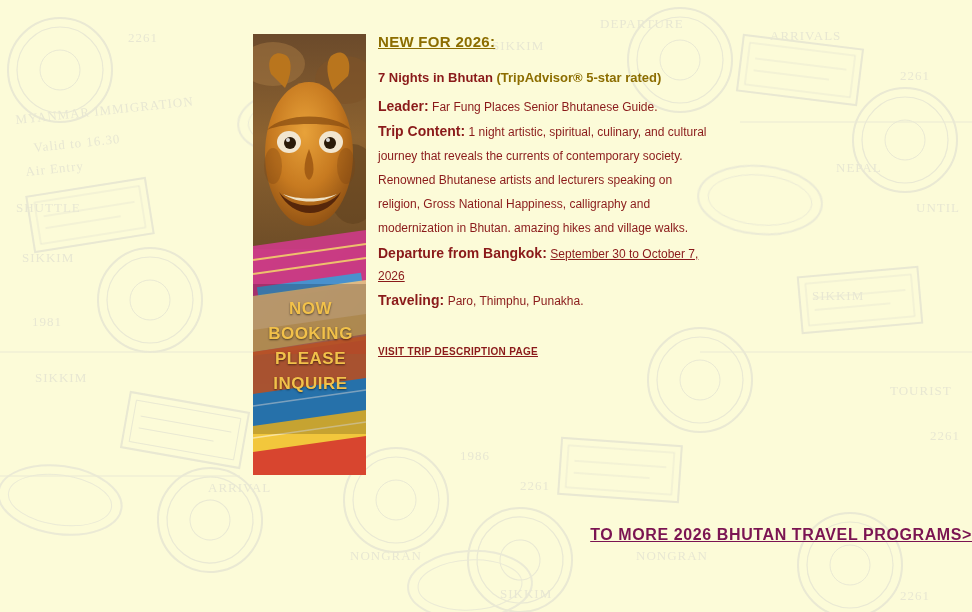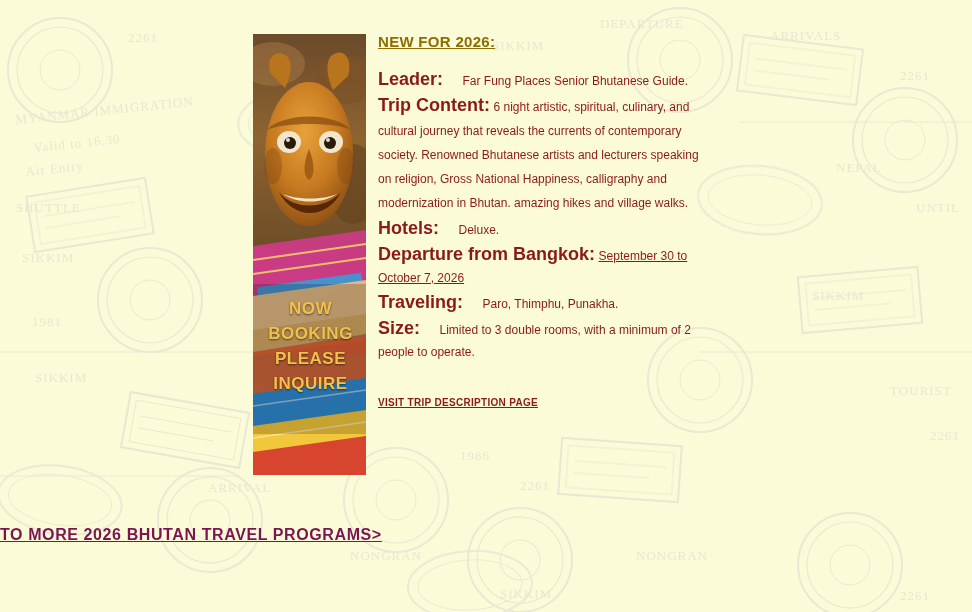--- a/index.html
+++ b/index.html
@@ -105,26 +105,25 @@
     color: #8c6d00;
   }
 
   .row {
     margin-bottom: 2px;
     line-height: 22px;
   }
   .lbl {
     font-weight: bold;
     color: #8a1a1a;
-    font-size: 18px;
+    font-size: 14px;
   }
   .val {
     color: #8a1a1a;
     font-size: 12px;
-    margin-left: 16px;
   }
   .val-underline {
     color: #8a1a1a;
     font-size: 12px;
     text-decoration: underline;
   }
   .para {
     color: #8a1a1a;
     font-size: 12px;
     line-height: 24px;
@@ -139,21 +138,21 @@
     letter-spacing: 0.3px;
     text-decoration: underline;
     cursor: pointer;
   }
 
   .more-programs {
     position: absolute;
     left: 0;
     right: 0;
     top: 526px;
-    text-align: left;
+    text-align: right;
     font-size: 16px;
     font-weight: bold;
     letter-spacing: 0.6px;
     color: #7b1452;
     text-decoration: underline;
     cursor: pointer;
   }
 </style>
 </head>
 <body>
@@ -322,49 +321,45 @@
       <div>PLEASE</div>
       <div>INQUIRE</div>
     </div>
   </div>
 
   <div class="text-col">
 
     <span class="headline-1">NEW FOR 2026:</span>
 
 
+    <div class="nights-line">
+      <span>7 Nights in Bhutan</span>
+      <span class="rating">(TripAdvisor® 5-star rated)</span>
+    </div>
 
     <div class="row">
       <span class="lbl">Leader:</span>
       <span class="val">Far Fung Places Senior Bhutanese Guide.</span>
     </div>
 
     <div class="row">
       <span class="lbl">Trip Content:</span>
-      <span class="para">6 night artistic, spiritual, culinary, and cultural journey that reveals the currents of contemporary society. Renowned Bhutanese artists and lecturers speaking on religion, Gross National Happiness, calligraphy and modernization in Bhutan. amazing hikes and village walks.</span>
-    </div>
-
-    <div class="row">
-      <span class="lbl">Hotels:</span>
-      <span class="val">Deluxe.</span>
-    </div>
+      <span class="para">1 night artistic, spiritual, culinary, and cultural journey that reveals the currents of contemporary society. Renowned Bhutanese artists and lecturers speaking on religion, Gross National Happiness, calligraphy and modernization in Bhutan. amazing hikes and village walks.</span>
+    </div>
+
 
     <div class="row">
       <span class="lbl">Departure from Bangkok:</span>
       <span class="val-underline">September 30 to October 7, 2026</span>
     </div>
 
     <div class="row">
       <span class="lbl">Traveling:</span>
       <span class="val">Paro, Thimphu, Punakha.</span>
     </div>
 
-    <div class="row">
-      <span class="lbl">Size:</span>
-      <span class="val">Limited to 3 double rooms, with a minimum of 2 people to operate.</span>
-    </div>
 
     <a class="visit-link" href="#">VISIT TRIP DESCRIPTION PAGE</a>
   </div>
 
   <a class="more-programs" href="#">TO MORE 2026 BHUTAN TRAVEL PROGRAMS&gt;</a>
 
 </div>
 
 </body></html>

